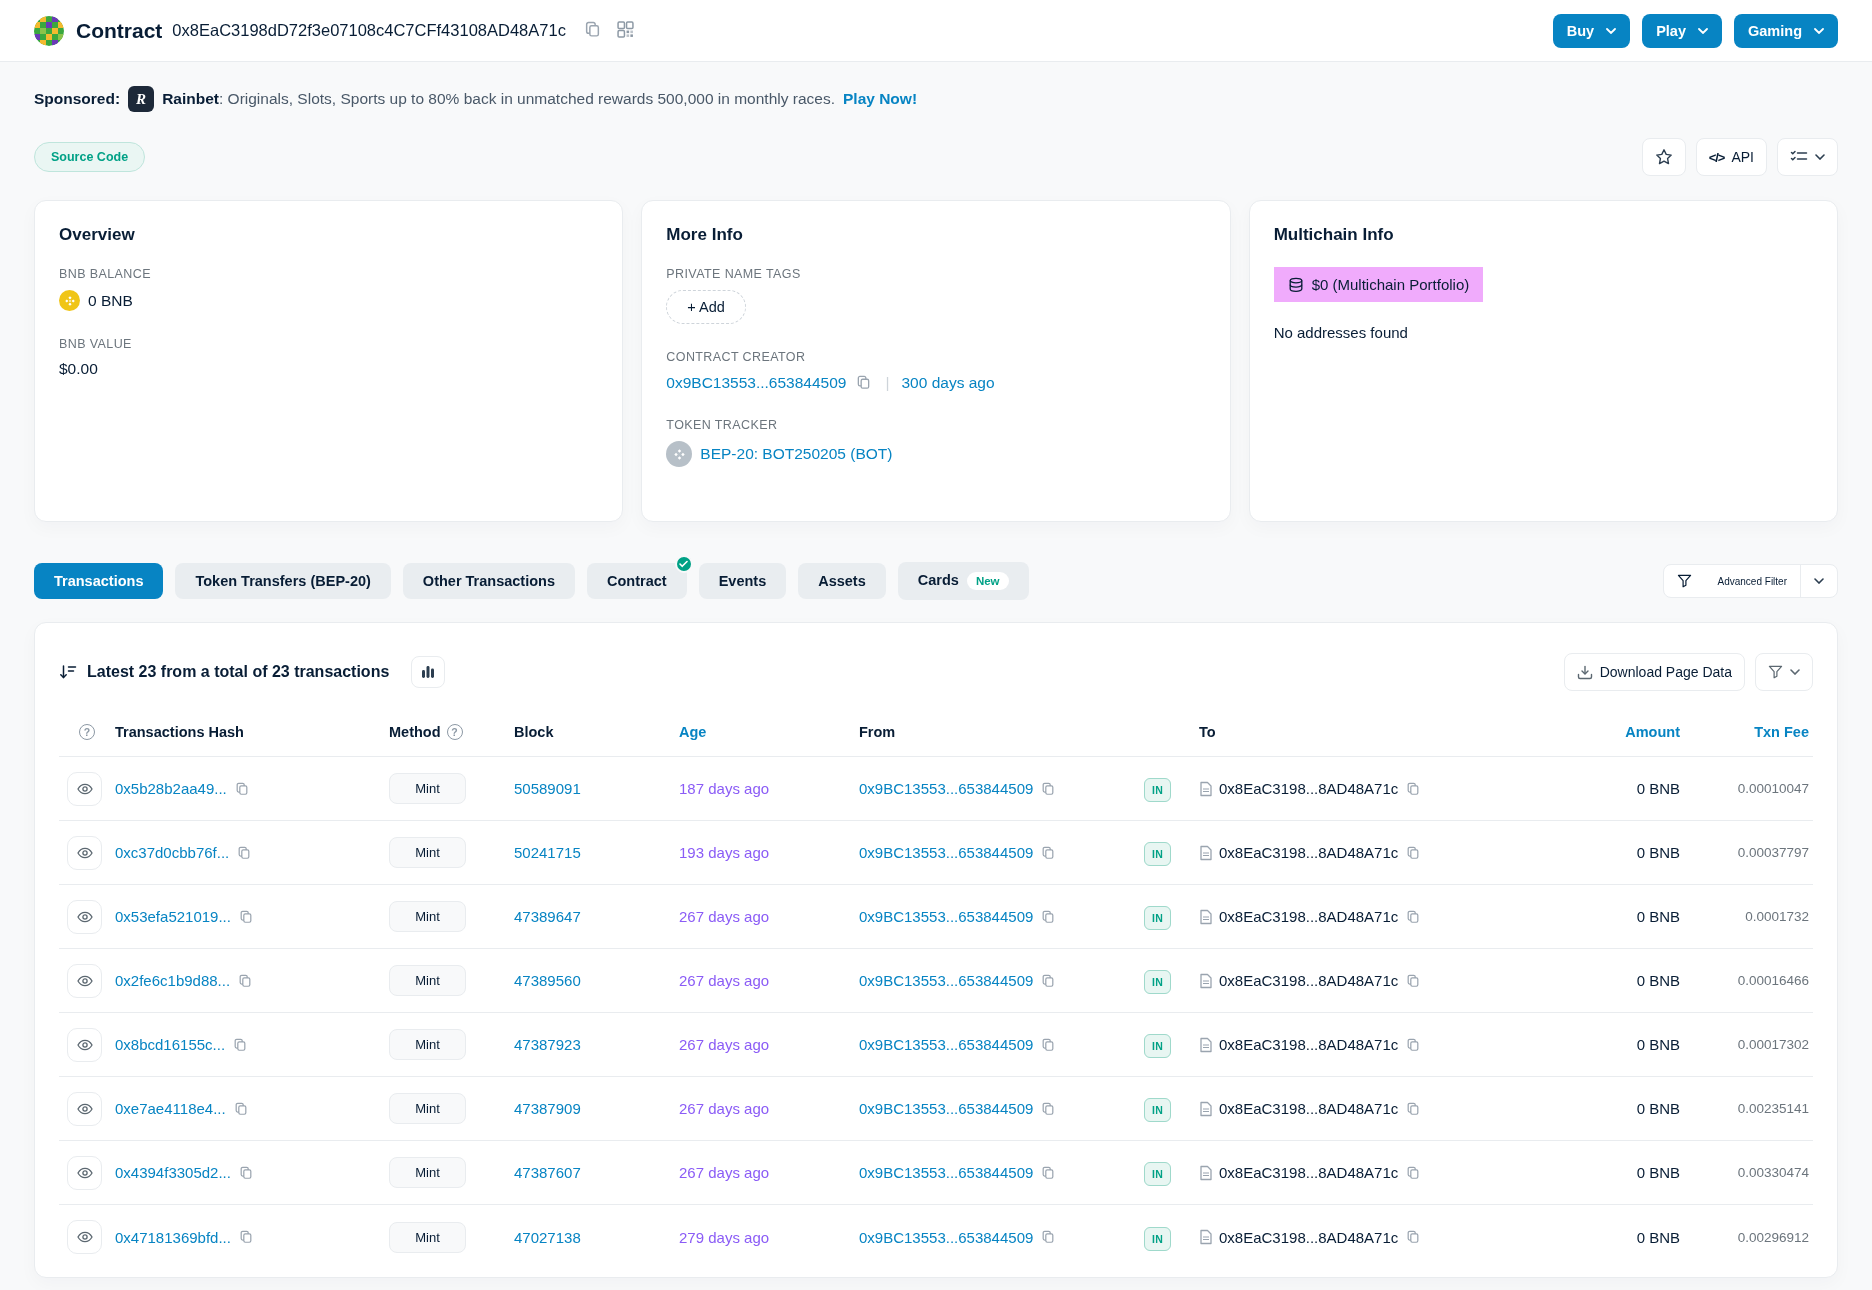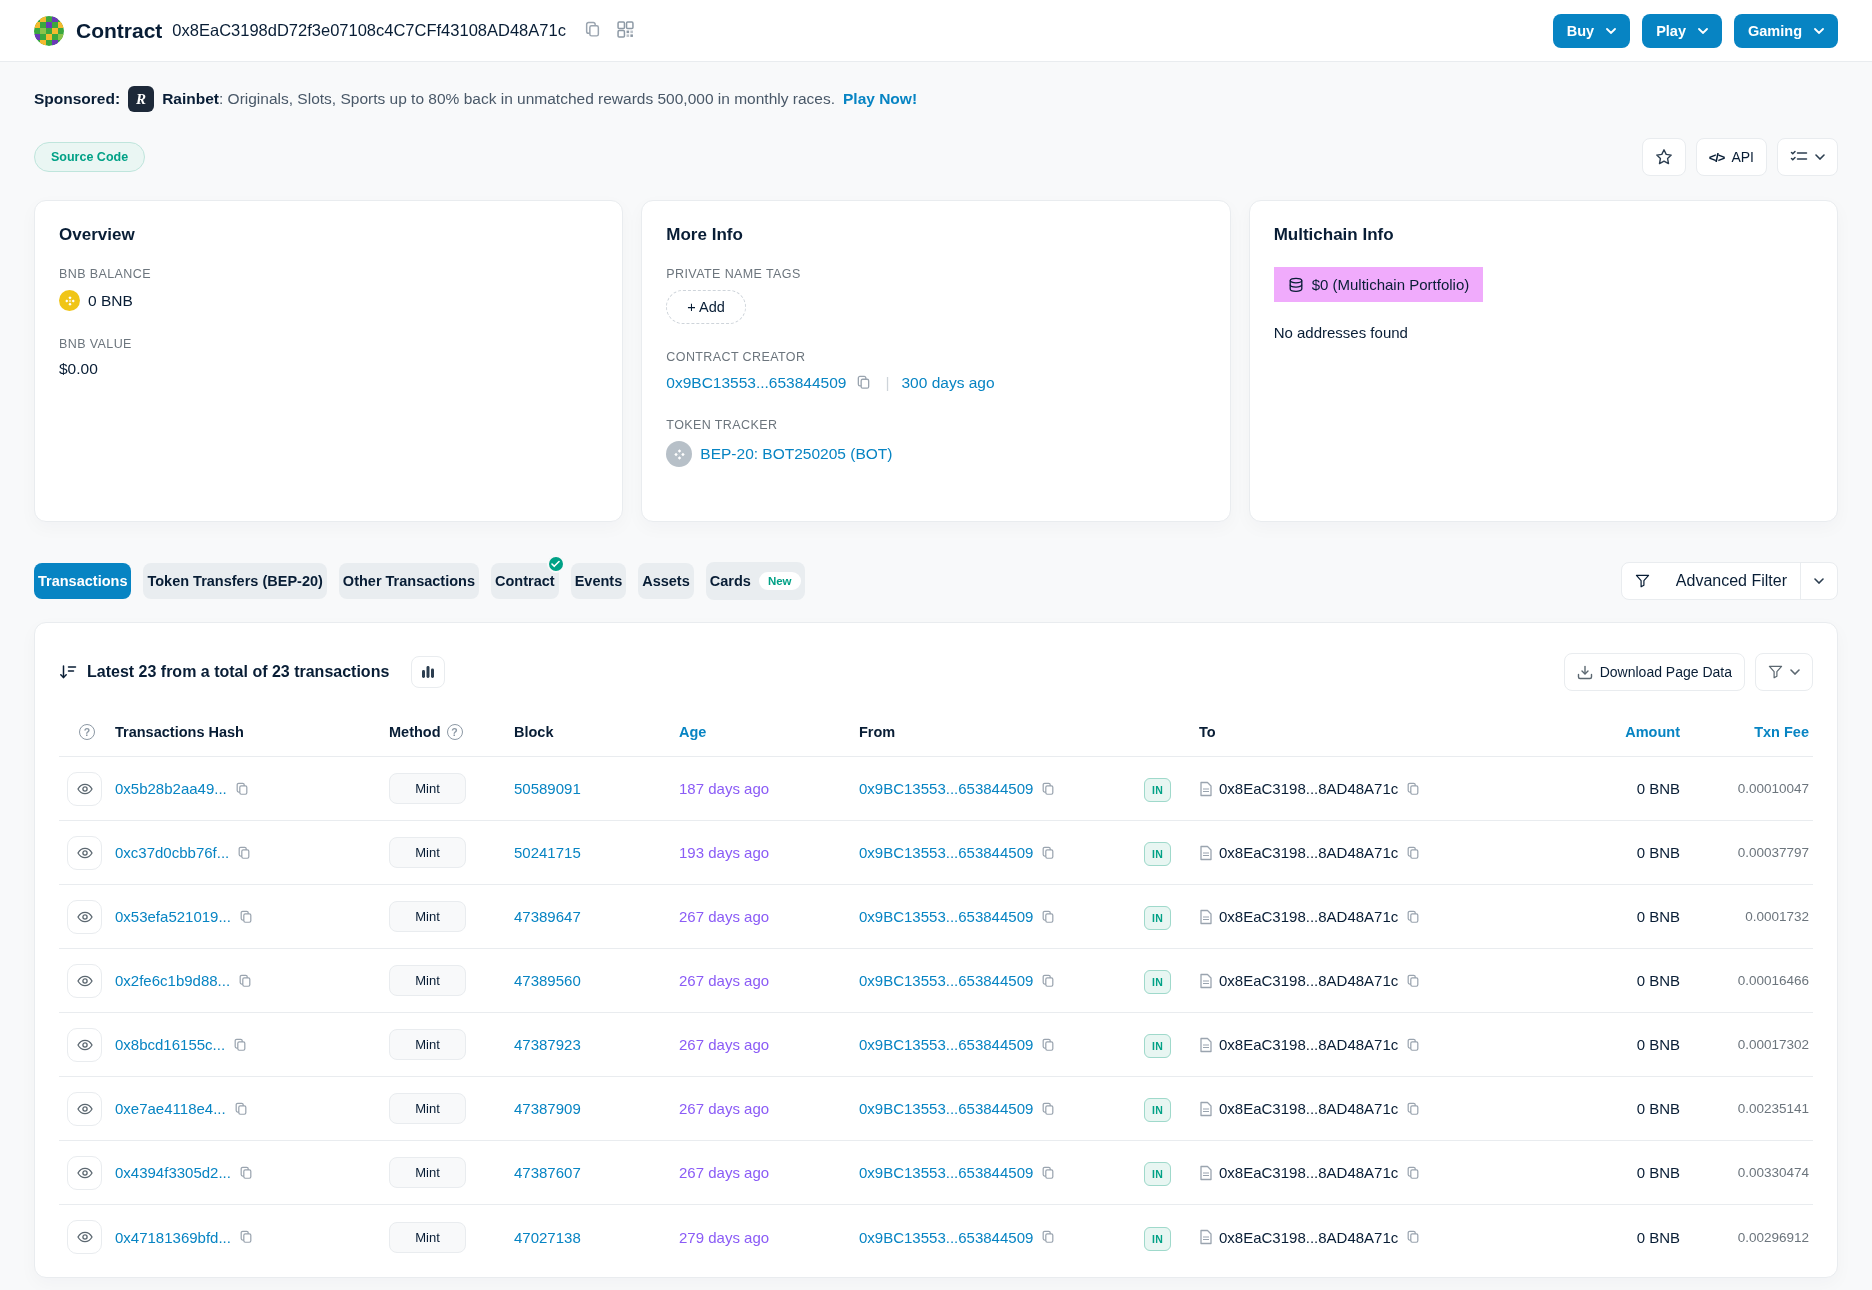--- a/index.html
+++ b/index.html
@@ -83,31 +83,31 @@
     font-family:inherit; font-size:15px; color:#081d35;
     padding:9px 14px; display:flex; align-items:center; gap:8px; margin-bottom:22px;
   }
   .copy-btn { background:none; border:none; cursor:pointer; padding:2px; display:inline-flex; }
 
   
   .tabs-row { display:flex; align-items:center; padding:40px 34px 0; gap:12px; }
   .tab {
     position:relative; background:#e9edf0; border:none; border-radius:8px; cursor:pointer;
     font-family:inherit; font-size:14.5px; font-weight:700; color:#081d35;
-    padding:10px 4px; display:flex; align-items:center; gap:8px;
+    padding:10px 20px; display:flex; align-items:flex-start; gap:8px;
   }
   .tab.active { background:#0784c3; color:#fff; }
   .verified-dot {
     position:absolute; top:-8px; right:-6px; width:18px; height:18px; border-radius:50%;
     background:#00a186; border:2px solid #f8f9fa; display:flex; align-items:center; justify-content:center;
   }
   .new-pill { background:#fff; color:#00a186; font-size:11.5px; font-weight:700; border-radius:999px; padding:3px 9px; }
   .tabs-right { margin-left:auto; display:flex; }
   .split-btn { display:flex; background:#fff; border:1px solid #e9ecef; border-radius:8px; overflow:hidden; }
-  .split-seg { background:none; border:none; cursor:pointer; font-family:inherit; font-size:16px; color:#081d35;
+  .split-seg { background:none; border:none; cursor:pointer; font-family:inherit; font-size:10px; color:#081d35;
     padding:9px 13px; display:flex; align-items:center; gap:26px; }
   .split-seg + .split-seg { border-left:1px solid #e9ecef; }
 
   
   .table-card {
     background:#fff; border:1px solid #e9ecef; border-radius:12px;
     box-shadow:0 6px 18px rgba(8,29,53,0.03);
     margin:22px 34px 0; padding:8px 24px;
   }
   .table-head { display:flex; align-items:center; padding:22px 0 16px; }

